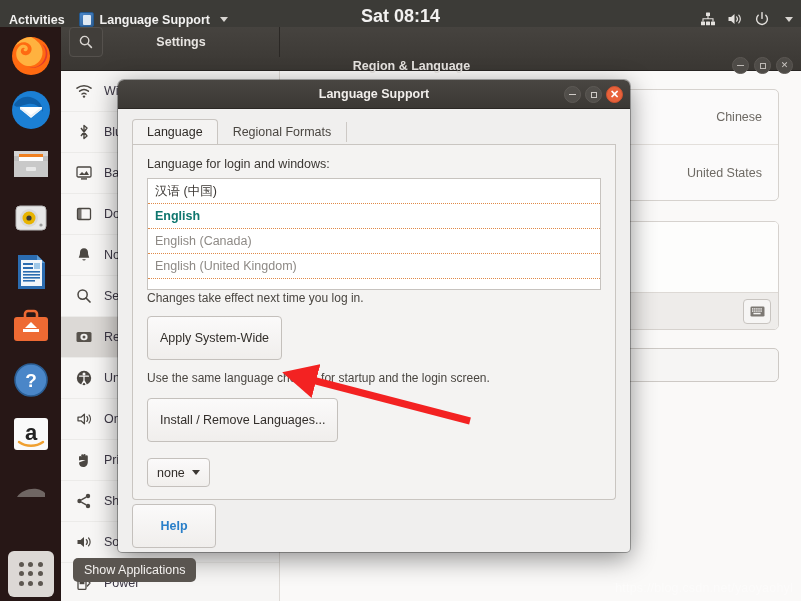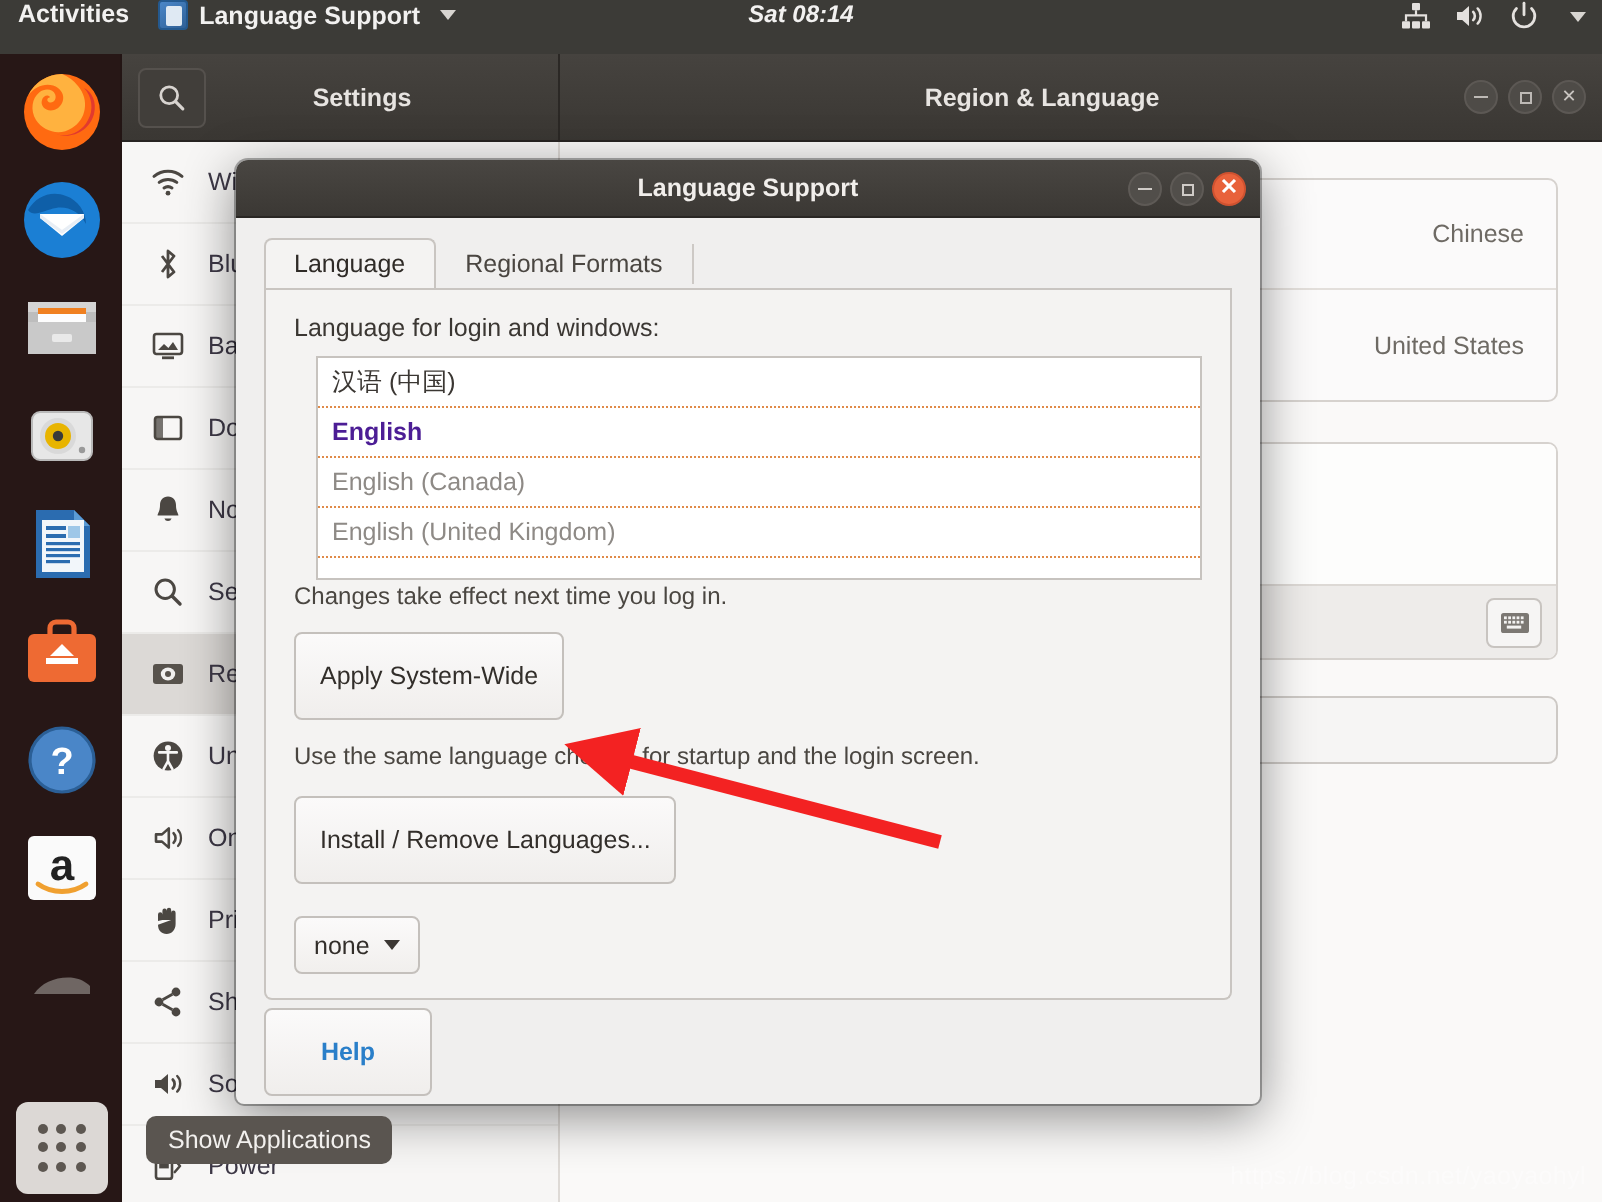--- a/index.html
+++ b/index.html
@@ -14,21 +14,21 @@
     width: 801px; height: 601px;
     background: #3b1f1d;
     overflow: hidden;
   }
 
   
   #topbar {
     position: absolute; left: 0; top: 0;
     width: 801px; height: 27px;
     background: #3c3b37;
-    display: flex; align-items: flex-start;
+    display: flex; align-items: flex-end;
     color: #f2f1f0;
     font-size: 12.5px; font-weight: bold;
     z-index: 60;
   }
   #topbar .tb-activities { padding: 0 10px 0 9px; }
   #topbar .tb-app {
     display: flex; align-items: center; gap: 6px;
     padding: 0 4px;
   }
   .app-mini-icon {
@@ -43,21 +43,21 @@
     background: #dfe9f3; border-radius: 1px;
   }
   .caret-down {
     width: 0; height: 0; margin-left: 4px;
     border-left: 4px solid transparent;
     border-right: 4px solid transparent;
     border-top: 5px solid #d8d5d1;
   }
   #topbar .tb-clock {
     position: absolute; left: 50%; transform: translateX(-50%);
-    font-weight: bold; font-size: 12px; font-style: italic;
+    font-weight: bold; font-size: 18px;
   }
   #topbar .tb-right {
     position: absolute; right: 8px;
     display: flex; align-items: center; gap: 11px;
   }
   .sysicon { width: 16px; height: 16px; display: block; }
 
   
   #dock {
     position: absolute; left: 0; top: 27px;
@@ -93,20 +93,21 @@
     width: 740px; height: 574px;
     background: #f6f5f4;
     box-shadow: 0 0 0 1px rgba(0,0,0,0.35);
     z-index: 10; overflow: hidden;
   }
   #settings-header {
     display: flex; height: 44px;
     background: linear-gradient(#46433f,#3a3733);
     border-bottom: 1px solid #272422;
     color: #e7e4e1;
+    flex-direction: column;
   }
   .hdr-left {
     width: 219px; height: 100%;
     display: flex; align-items: center;
     border-right: 1px solid #2b2825;
     position: relative;
   }
   .hdr-search-btn {
     width: 34px; height: 30px; margin-left: 8px;
     border: 1px solid #55514d; border-radius: 4px;
@@ -254,32 +255,31 @@
     padding: 12px 14px 10px 14px;
     display: flex; flex-direction: column;
   }
   .field-label { font-size: 12.5px; color: #3b3733; margin-bottom: 7px; }
 
   #lang-list {
     height: 112px;
     background: #ffffff;
     border: 1px solid #c7c3bf;
     overflow: hidden;
-    margin-left: 11px;
   }
   .lang-row {
     height: 25px; line-height: 25px;
     padding-left: 7px;
     font-size: 12.5px;
     color: #8e8a86;
     border-bottom: 1px dotted #e08a48;
     white-space: nowrap;
   }
   .lang-row.primary { color: #3b3733; }
-  .lang-row.selected { color: #4c1d95; font-weight: bold; }
+  .lang-row.selected { color: #0f766e; font-weight: bold; }
 
   .hint-bold { font-size: 12px; color: #3b3733; font-weight: bold; margin-top: 10px; }
   .hint { font-size: 12px; color: #4a4641; margin-top: 1px; }
 
   .dlg-btn {
     display: inline-flex; align-items: center; justify-content: center;
     height: 44px; padding: 0 12px;
     background: linear-gradient(#fbfafa,#f0eeec);
     border: 1px solid #c4c0bc; border-radius: 4px;
     font-size: 12.5px; color: #322e2a;

